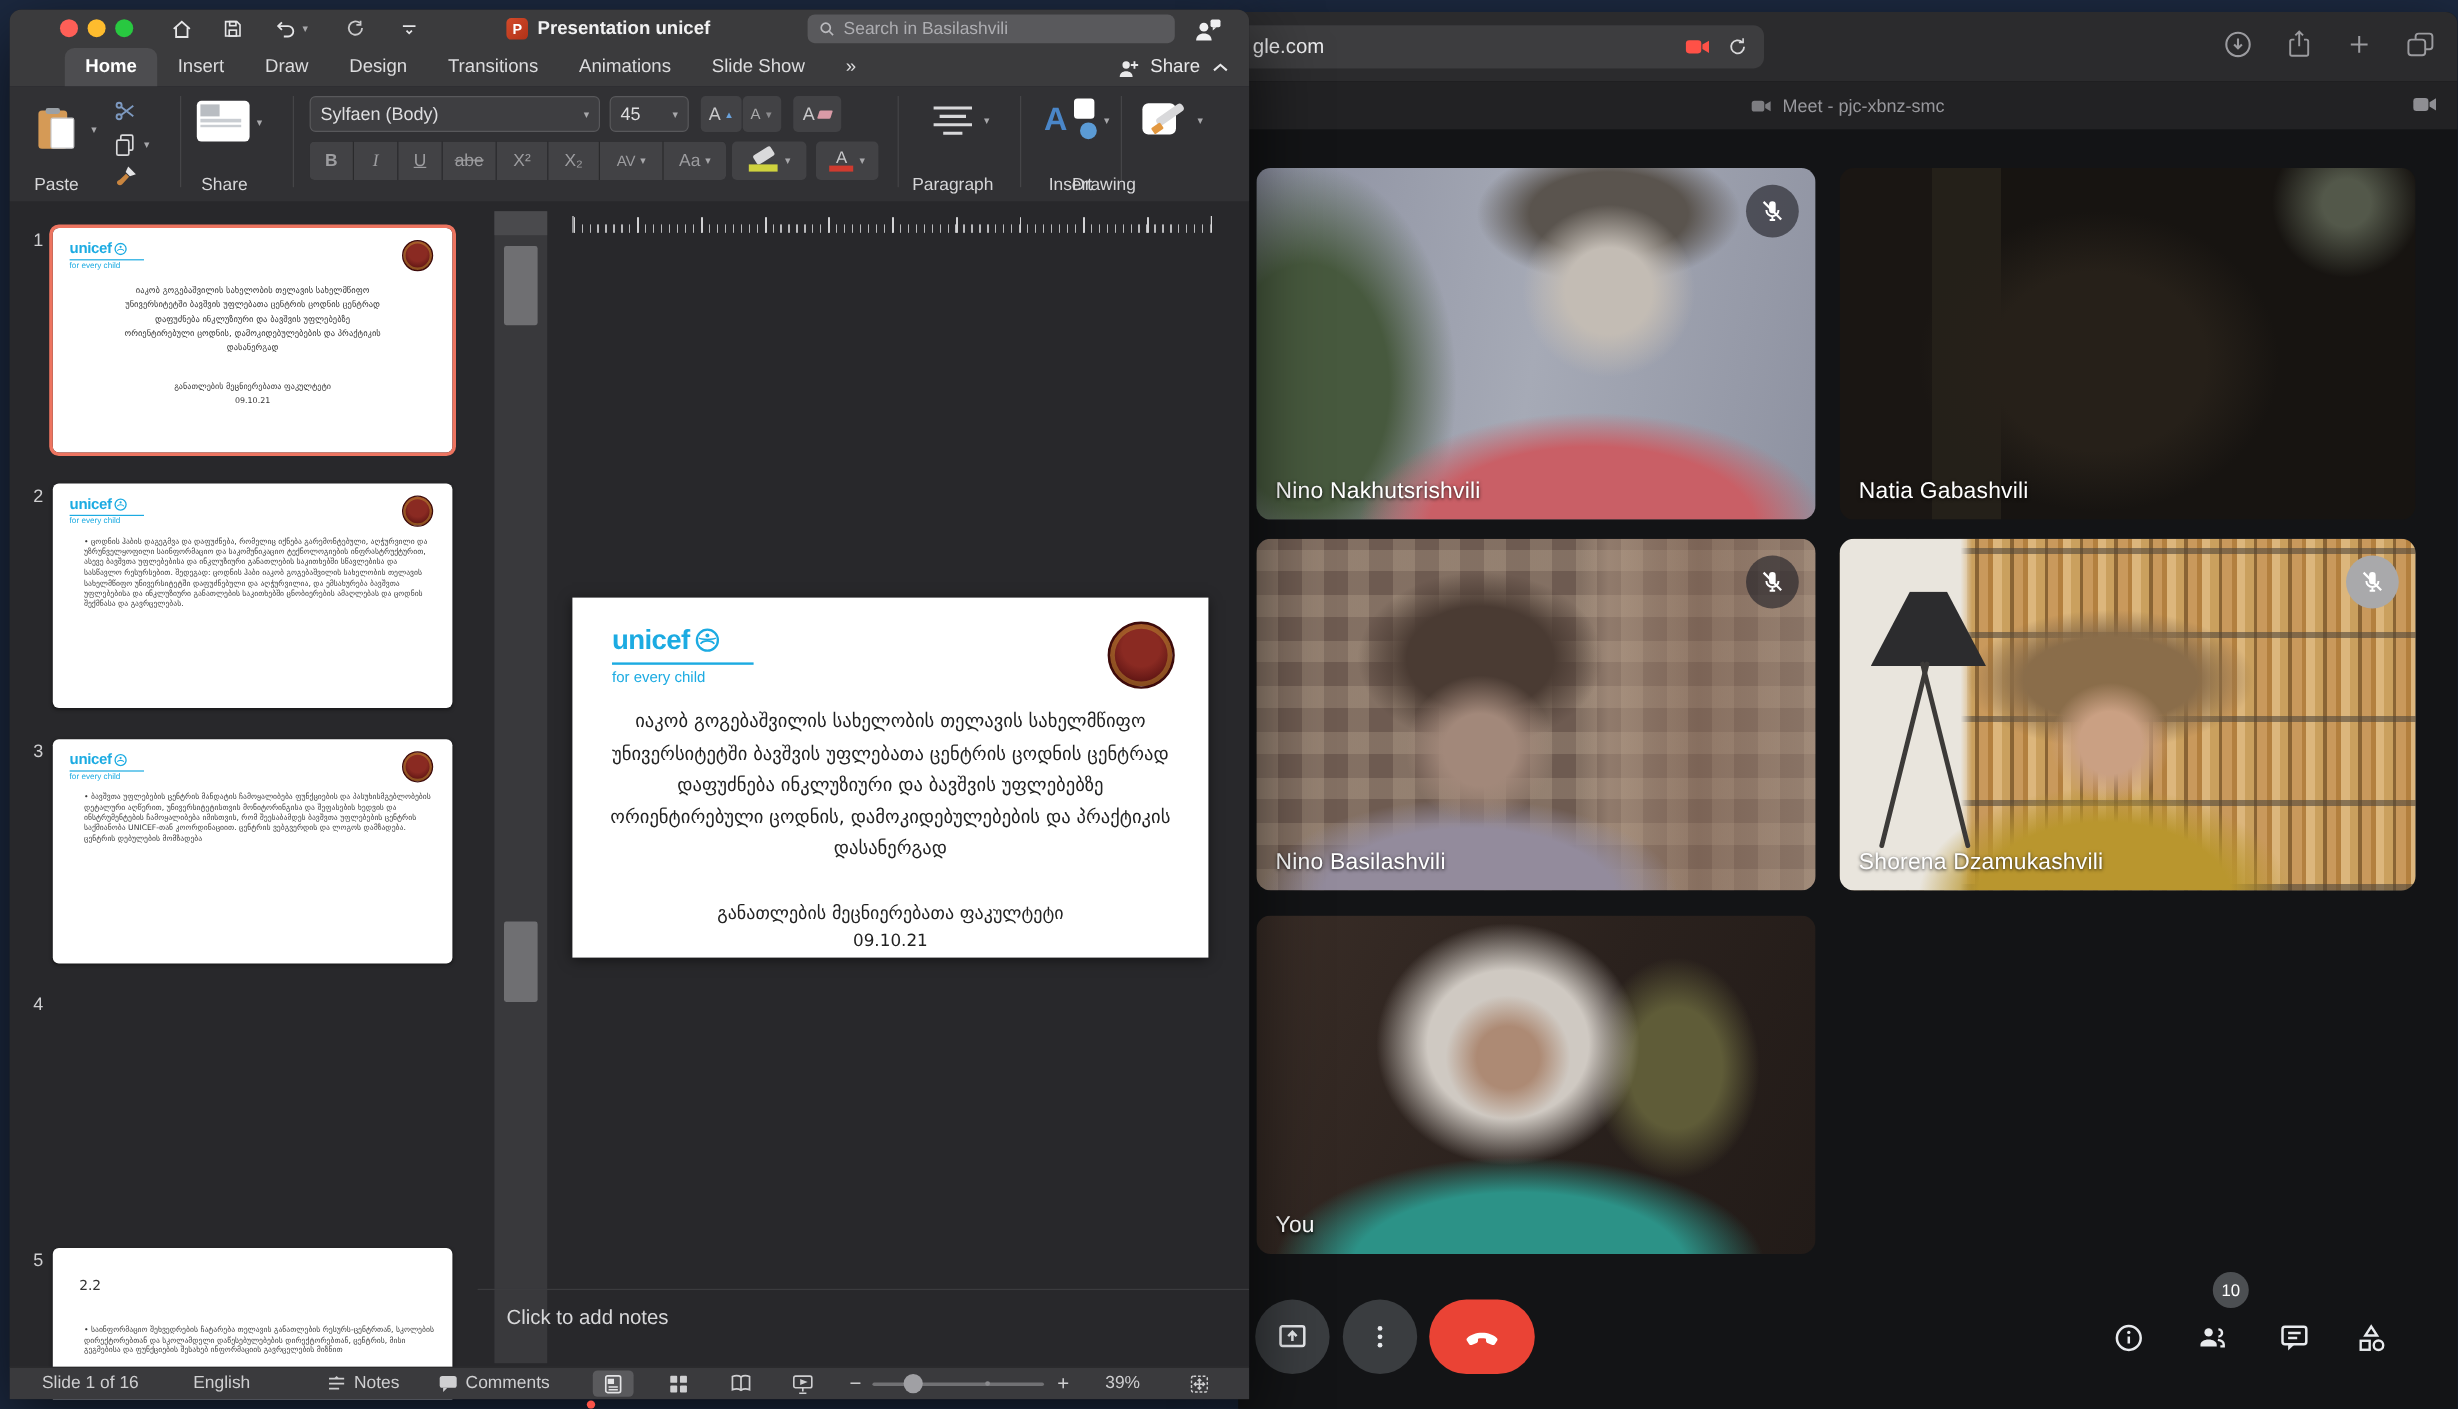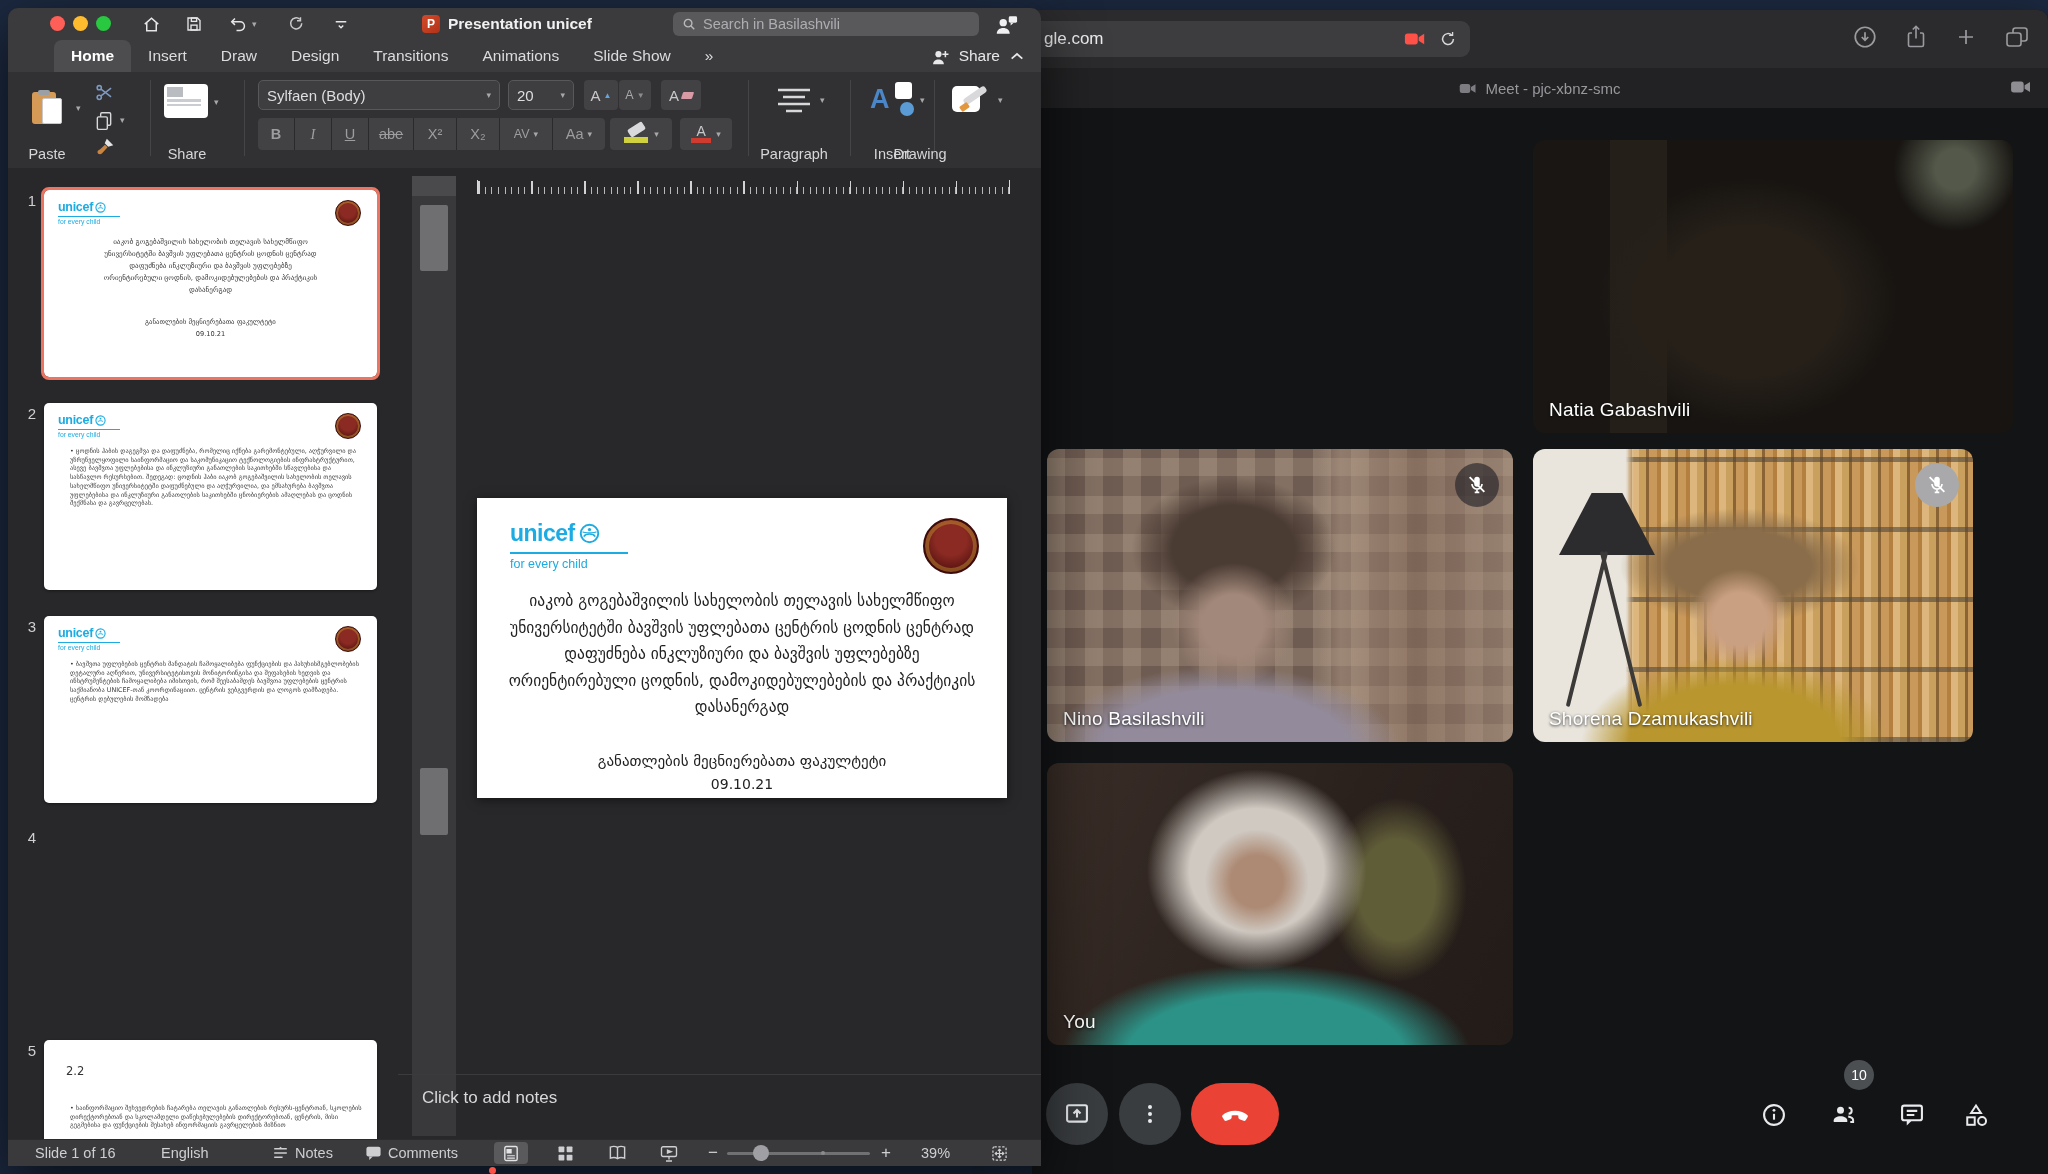--- a/index.html
+++ b/index.html
@@ -34,21 +34,21 @@
       radial-gradient(ellipse 150px 125px at 45% 55%, #262019 0 60%, rgba(38,32,25,0) 100%),
       linear-gradient(90deg,#1a1613 0 16%,#242019 16% 28%,#171411 28% 100%)}
   .t3{left:15px;top:341px;width:466px;height:293px;background:
       radial-gradient(circle at 40% 60%, #a2887a 0 30px, rgba(162,136,122,0) 62px),
       radial-gradient(ellipse 102px 72px at 40% 34%, #4a3b33 0 60%, rgba(74,59,51,0) 100%),
       radial-gradient(ellipse 175px 82px at 38% 102%, #938b9c 0 70%, rgba(147,139,156,0) 100%),
       linear-gradient(90deg, rgba(0,0,0,0) 0 58%, rgba(196,170,148,.40) 63%, rgba(140,110,92,.45) 79%, rgba(180,155,135,.40) 100%),
       repeating-linear-gradient(0deg, rgba(216,196,170,.20) 0 18px, rgba(0,0,0,0) 18px 38px),
       repeating-linear-gradient(90deg, rgba(216,196,170,.20) 0 18px, rgba(0,0,0,0) 18px 38px),
       #6e5b51}
-  .t4{left:501px;top:341px;width:440px;height:293px;background:
+  .t4{left:501px;top:341px;width:480px;height:293px;background:
       radial-gradient(circle at 47% 58%, #caa083 0 26px, rgba(202,160,131,0) 50px),
       radial-gradient(ellipse 120px 58px at 47% 40%, #8a6d4a 0 60%, rgba(138,109,74,0) 100%),
       radial-gradient(ellipse 155px 92px at 46% 102%, #b9962e 0 68%, rgba(185,150,46,0) 100%),
       linear-gradient(90deg,#e9e5dd 0 21%, rgba(233,229,221,0) 23%),
       repeating-linear-gradient(0deg, rgba(80,70,58,.6) 0 5px, rgba(0,0,0,0) 5px 70px),
       repeating-linear-gradient(90deg,#c9995c 0 8px,#b3803f 8px 12px,#dcb67c 12px 19px,#caa05e 19px 26px,#8a6434 26px 29px),
       #cfc8ba}
   .t5{left:15px;top:655px;width:466px;height:282px;background:
       radial-gradient(circle at 45% 42%, #ad8a74 0 26px, rgba(173,138,116,0) 52px),
       radial-gradient(ellipse 122px 112px at 45% 38%, #cfc9c2 0 55%, rgba(207,201,194,0) 90%),
@@ -176,20 +176,30 @@
     <span class="sf-tab-cam-right">
       <svg width="22" height="18" viewBox="0 0 24 20">
           <rect x="1" y="4" width="14" height="12" rx="3" fill="#8e8e93"></rect>
           <path d="M16 8l6-3.6v11.2L16 12z" fill="#8e8e93"></path>
         </svg>
     </span>
   </div>
   <div class="sf-scrollbar"></div>
 
   <div class="meet">
+    <div class="tile t1">
+      <div class="mute">
+        <svg width="22" height="22" viewBox="0 0 24 24">
+            <path fill="#fff" d="M12 14a3 3 0 0 0 3-3V6a3 3 0 0 0-6 0v5a3 3 0 0 0 3 3z"></path>
+            <path fill="none" stroke="#fff" stroke-width="1.8" d="M6.5 11a5.5 5.5 0 0 0 11 0M12 16.5V20M9.5 20h5"></path>
+            <path stroke="#fff" stroke-width="2" d="M4 3.5 20 19.5"></path>
+          </svg>
+      </div>
+      <div class="pname">Nino Nakhutsrishvili</div>
+    </div>
     <div class="tile t2">
       <div class="pname">Natia Gabashvili</div>
     </div>
     <div class="tile t3">
       <div class="mute">
         <svg width="22" height="22" viewBox="0 0 24 24">
             <path fill="#fff" d="M12 14a3 3 0 0 0 3-3V6a3 3 0 0 0-6 0v5a3 3 0 0 0 3 3z"></path>
             <path fill="none" stroke="#fff" stroke-width="1.8" d="M6.5 11a5.5 5.5 0 0 0 11 0M12 16.5V20M9.5 20h5"></path>
             <path stroke="#fff" stroke-width="2" d="M4 3.5 20 19.5"></path>
           </svg>
@@ -380,21 +390,21 @@
     </div>
     <span class="caret" style="position:absolute;left:206px;top:26px">▾</span>
     <div class="grp-label" style="left:146px;width:66px">Share</div>
     <div class="vdiv" style="left:236px"></div>
 
     <div class="combo" style="left:250px;top:8px;width:242px;height:30px">
       <span>Sylfaen (Body)</span>
         <span class="caret">▾</span>
     </div>
     <div class="combo" style="left:500px;top:8px;width:66px;height:30px">
-      <span>20</span>
+      <span>45</span>
         <span class="caret">▾</span>
     </div>
     <div class="minibtn" style="left:576px;top:8px;width:34px;height:30px">
       <span style="color:#c8c8ca;font-size:15px">A</span>
         <span style="color:#6aa2dc;font-size:8px">▲</span>
     </div>
     <div class="minibtn" style="left:611px;top:8px;width:32px;height:30px">
       <span style="color:#a8a8aa;font-size:12.5px">A</span>
         <span style="color:#8b8b8e;font-size:8px">▼</span>
     </div>

